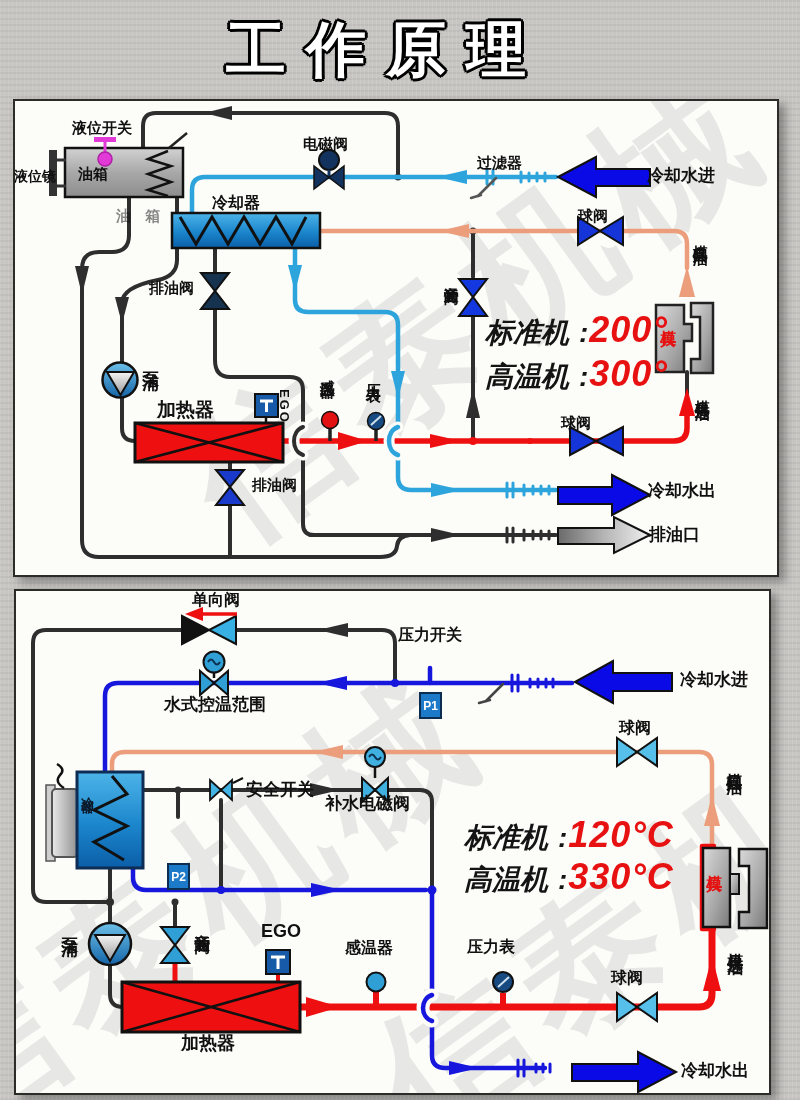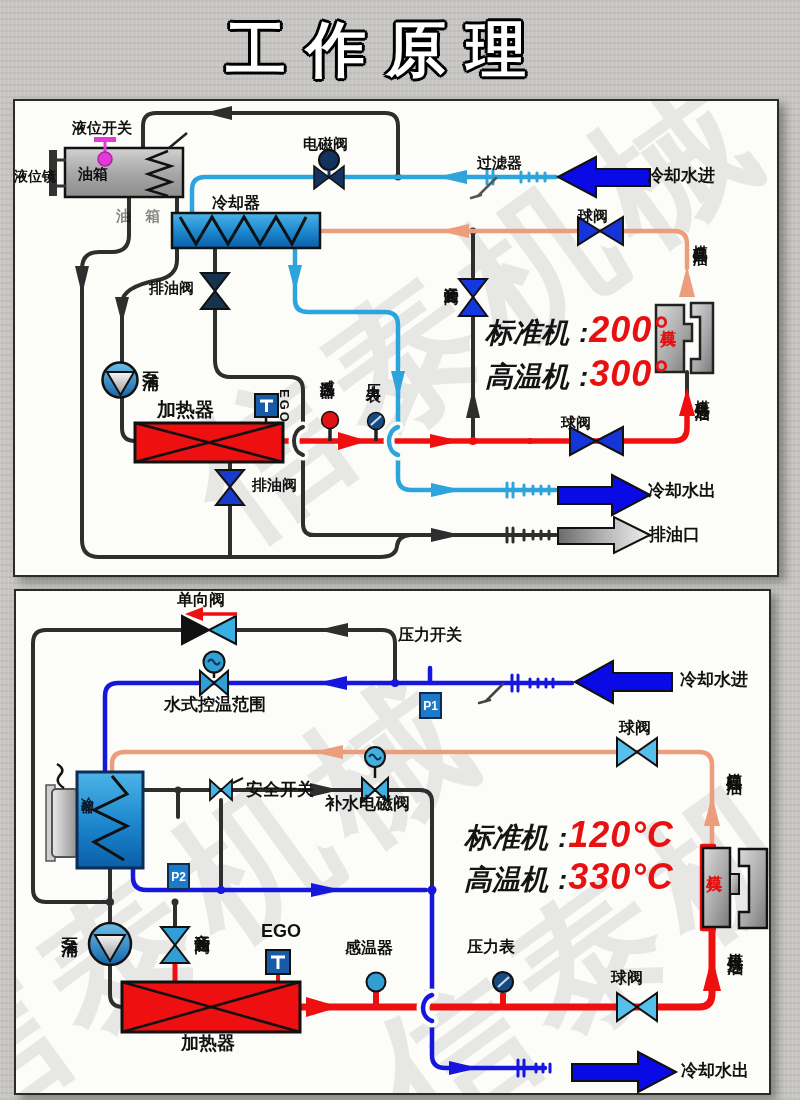--- a/index.html
+++ b/index.html
@@ -446,21 +446,21 @@
     <div class="lb v" style="left:141px;top:358px;font-size:17px">泵浦</div>
     <div class="lb" style="left:157px;top:400px;font-size:19px">加热器</div>
     <div class="lb v" style="left:277px;top:389px;font-size:13px">EGO</div>
     <div class="lb v" style="left:319px;top:368px;font-size:15px">感温器</div>
     <div class="lb v" style="left:365px;top:372px;font-size:15px">压力表</div>
     <div class="lb" style="left:561px;top:415px;font-size:15px">球阀</div>
     <div class="lb" style="left:252px;top:477px;font-size:15px">排油阀</div>
     <div class="lb" style="left:648px;top:482px;font-size:17px">冷却水出</div>
     <div class="lb" style="left:649px;top:526px;font-size:17px">排油口</div>
 
-    <div class="lb" style="left:177px;top:591px;font-size:16px">单向阀</div>
+    <div class="lb" style="left:192px;top:591px;font-size:16px">单向阀</div>
     <div class="lb" style="left:398px;top:626px;font-size:16px">压力开关</div>
     <div class="badge" style="left:419px;top:646px">P1</div>
     <div class="lb" style="left:164px;top:696px;font-size:17px">水式控温范围</div>
     <div class="lb" style="left:680px;top:671px;font-size:17px">冷却水进</div>
     <div class="lb" style="left:619px;top:719px;font-size:16px">球阀</div>
     <div class="lb v" style="left:726px;top:760px;font-size:16px">模具回油</div>
     <div class="lb v" style="left:80px;top:787px;font-size:13px;color:#0b1b2b">冷却器</div>
     <div class="badge" style="left:167px;top:817px">P2</div>
     <div class="lb" style="left:246px;top:781px;font-size:17px">安全开关</div>
     <div class="lb" style="left:325px;top:795px;font-size:17px">补水电磁阀</div>

